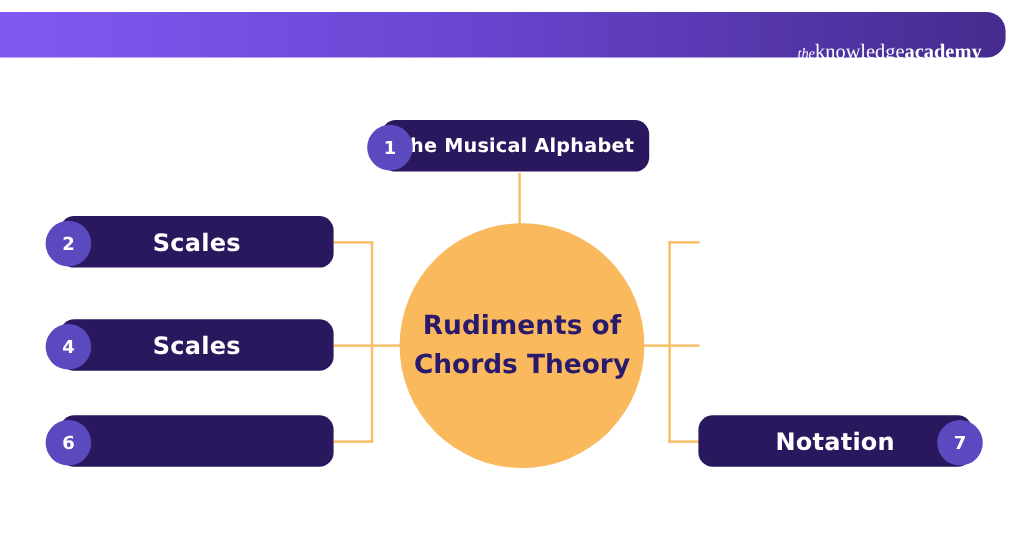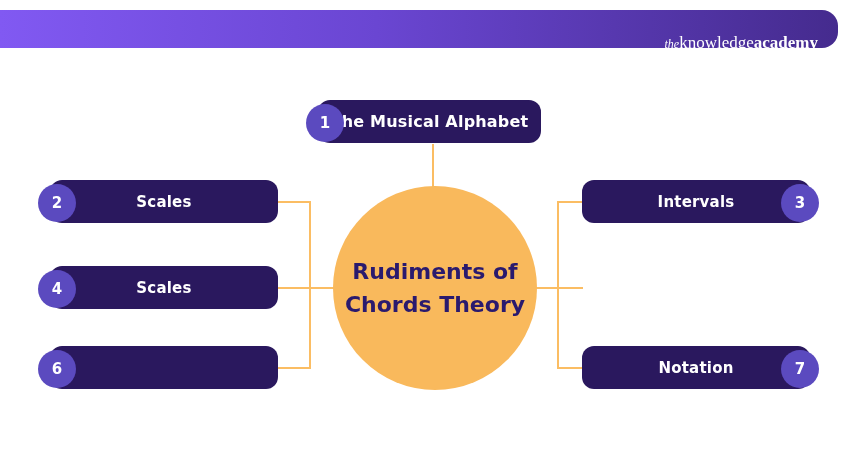--- a/index.html
+++ b/index.html
@@ -37,21 +37,21 @@
     display:flex;flex-direction:column;justify-content:center;
   }
   .circle-title{
     color:#2A1A6E;font-size:22px;font-weight:600;line-height:33px;text-align:center;
   }
   
   .node{
     position:absolute;height:43px;background:#2A185E;border-radius:12px;
     display:flex;align-items:center;justify-content:center;
   }
-  .node-label{color:#ffffff;font-size:15px;font-weight:600;letter-spacing:.2px;}
+  .node-label{color:#ffffff;font-size:20px;font-weight:600;letter-spacing:.2px;}
   .node-top{left:318px;top:100px;width:223px;}
   .node-top .node-label{font-size:16px;}
   .node-left{left:50px;width:228px;}
   .node-right{left:582px;width:228px;}
   .row1{top:180px;} .row2{top:266px;} .row3{top:346px;}
   .badge{
     position:absolute;width:38px;height:38px;border-radius:50%;
     background:#5B4ABF;color:#ffffff;font-size:15px;font-weight:600;
     display:flex;align-items:center;justify-content:center;
     top:2px;transform:translateY(2px);
@@ -95,22 +95,18 @@
     <span class="node-label">Scales</span>
   </div>
   <div class="node node-left row2">
     <span class="badge badge-left">4</span>
     <span class="node-label">Scales</span>
   </div>
   <div class="node node-left row3">
     <span class="badge badge-left">6</span>
   </div>
 
-  <div class="node node-right row1">
-    <span class="node-label">Intervals</span>
-    <span class="badge badge-right">3</span>
-  </div>
   <div class="node node-right row3">
     <span class="node-label">Notation</span>
     <span class="badge badge-right">7</span>
   </div>
 
 </div>
 
 </body></html>

